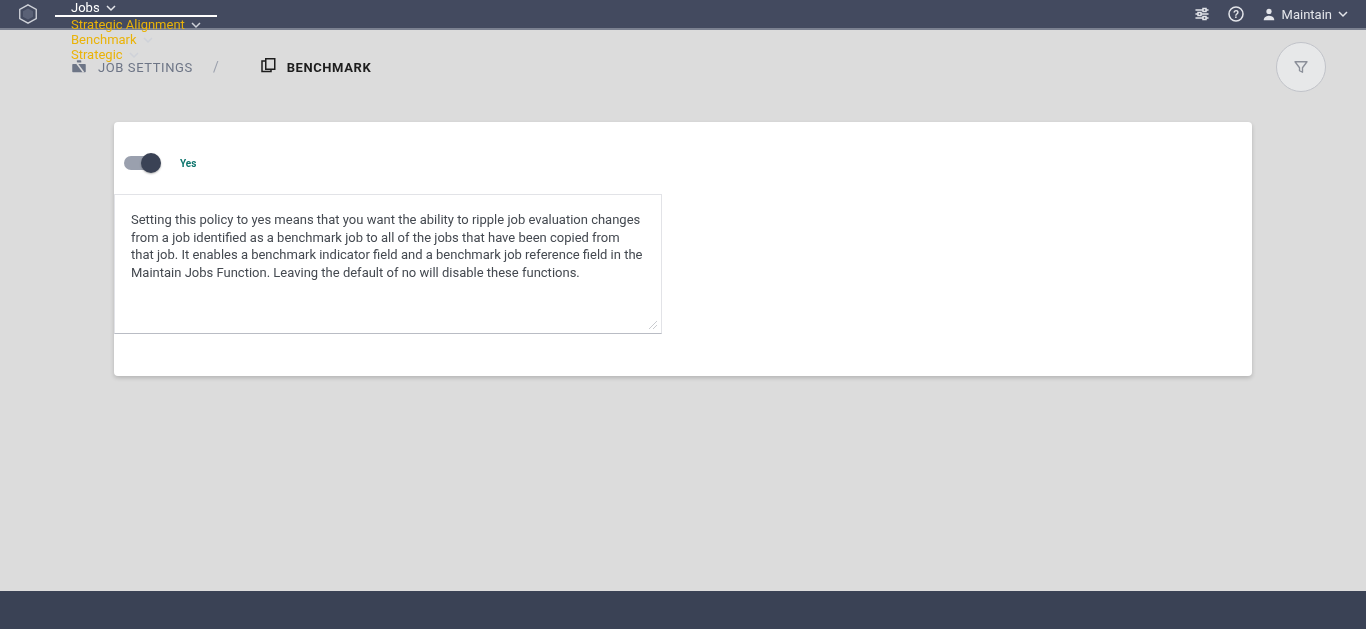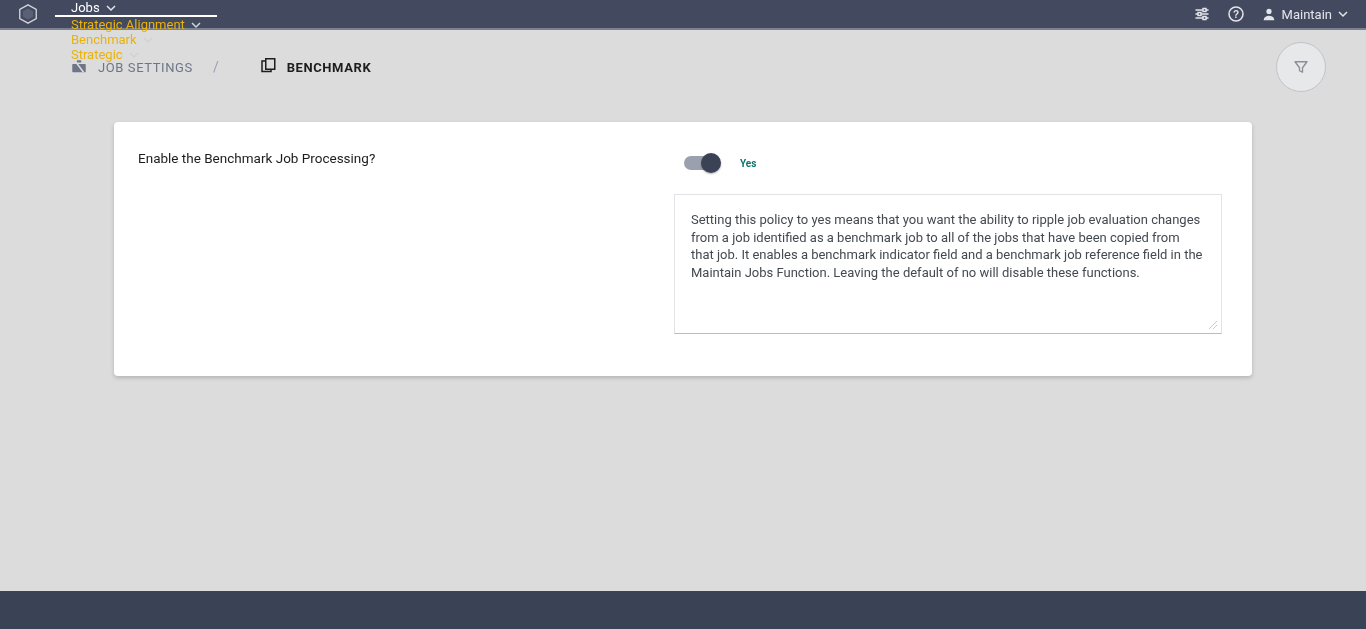--- a/index.html
+++ b/index.html
@@ -238,23 +238,20 @@
   <div class="bc-spacer"></div>
   <div class="filter-circle">
     <svg width="18" height="18" viewBox="0 0 24 24">
       <path d="M4 5 h16 L14 13 v6 l-4 -2 v-4 Z" fill="none" stroke="#8b8f99" stroke-width="1.8" stroke-linejoin="round"></path>
     </svg>
   </div>
 </div>
 
 <div class="card">
   <div class="card-inner">
-    <div class="card-left">
-      <div class="question">Enable the Benchmark Job Processing?</div>
-    </div>
     <div class="card-right">
       <div class="toggle-row">
         <div class="toggle">
           <div class="knob"></div>
         </div>
         <span class="toggle-label">Yes</span>
       </div>
       <div class="desc-box">
         <textarea class="desc-text" readonly="" style="">Setting this policy to yes means that you want the ability to ripple job evaluation changes from a job identified as a benchmark job to all of the jobs that have been copied from that job. It enables a benchmark indicator field and a benchmark job reference field in the Maintain Jobs Function. Leaving the default of no will disable these functions.</textarea>
         <div class="resize-handle">

